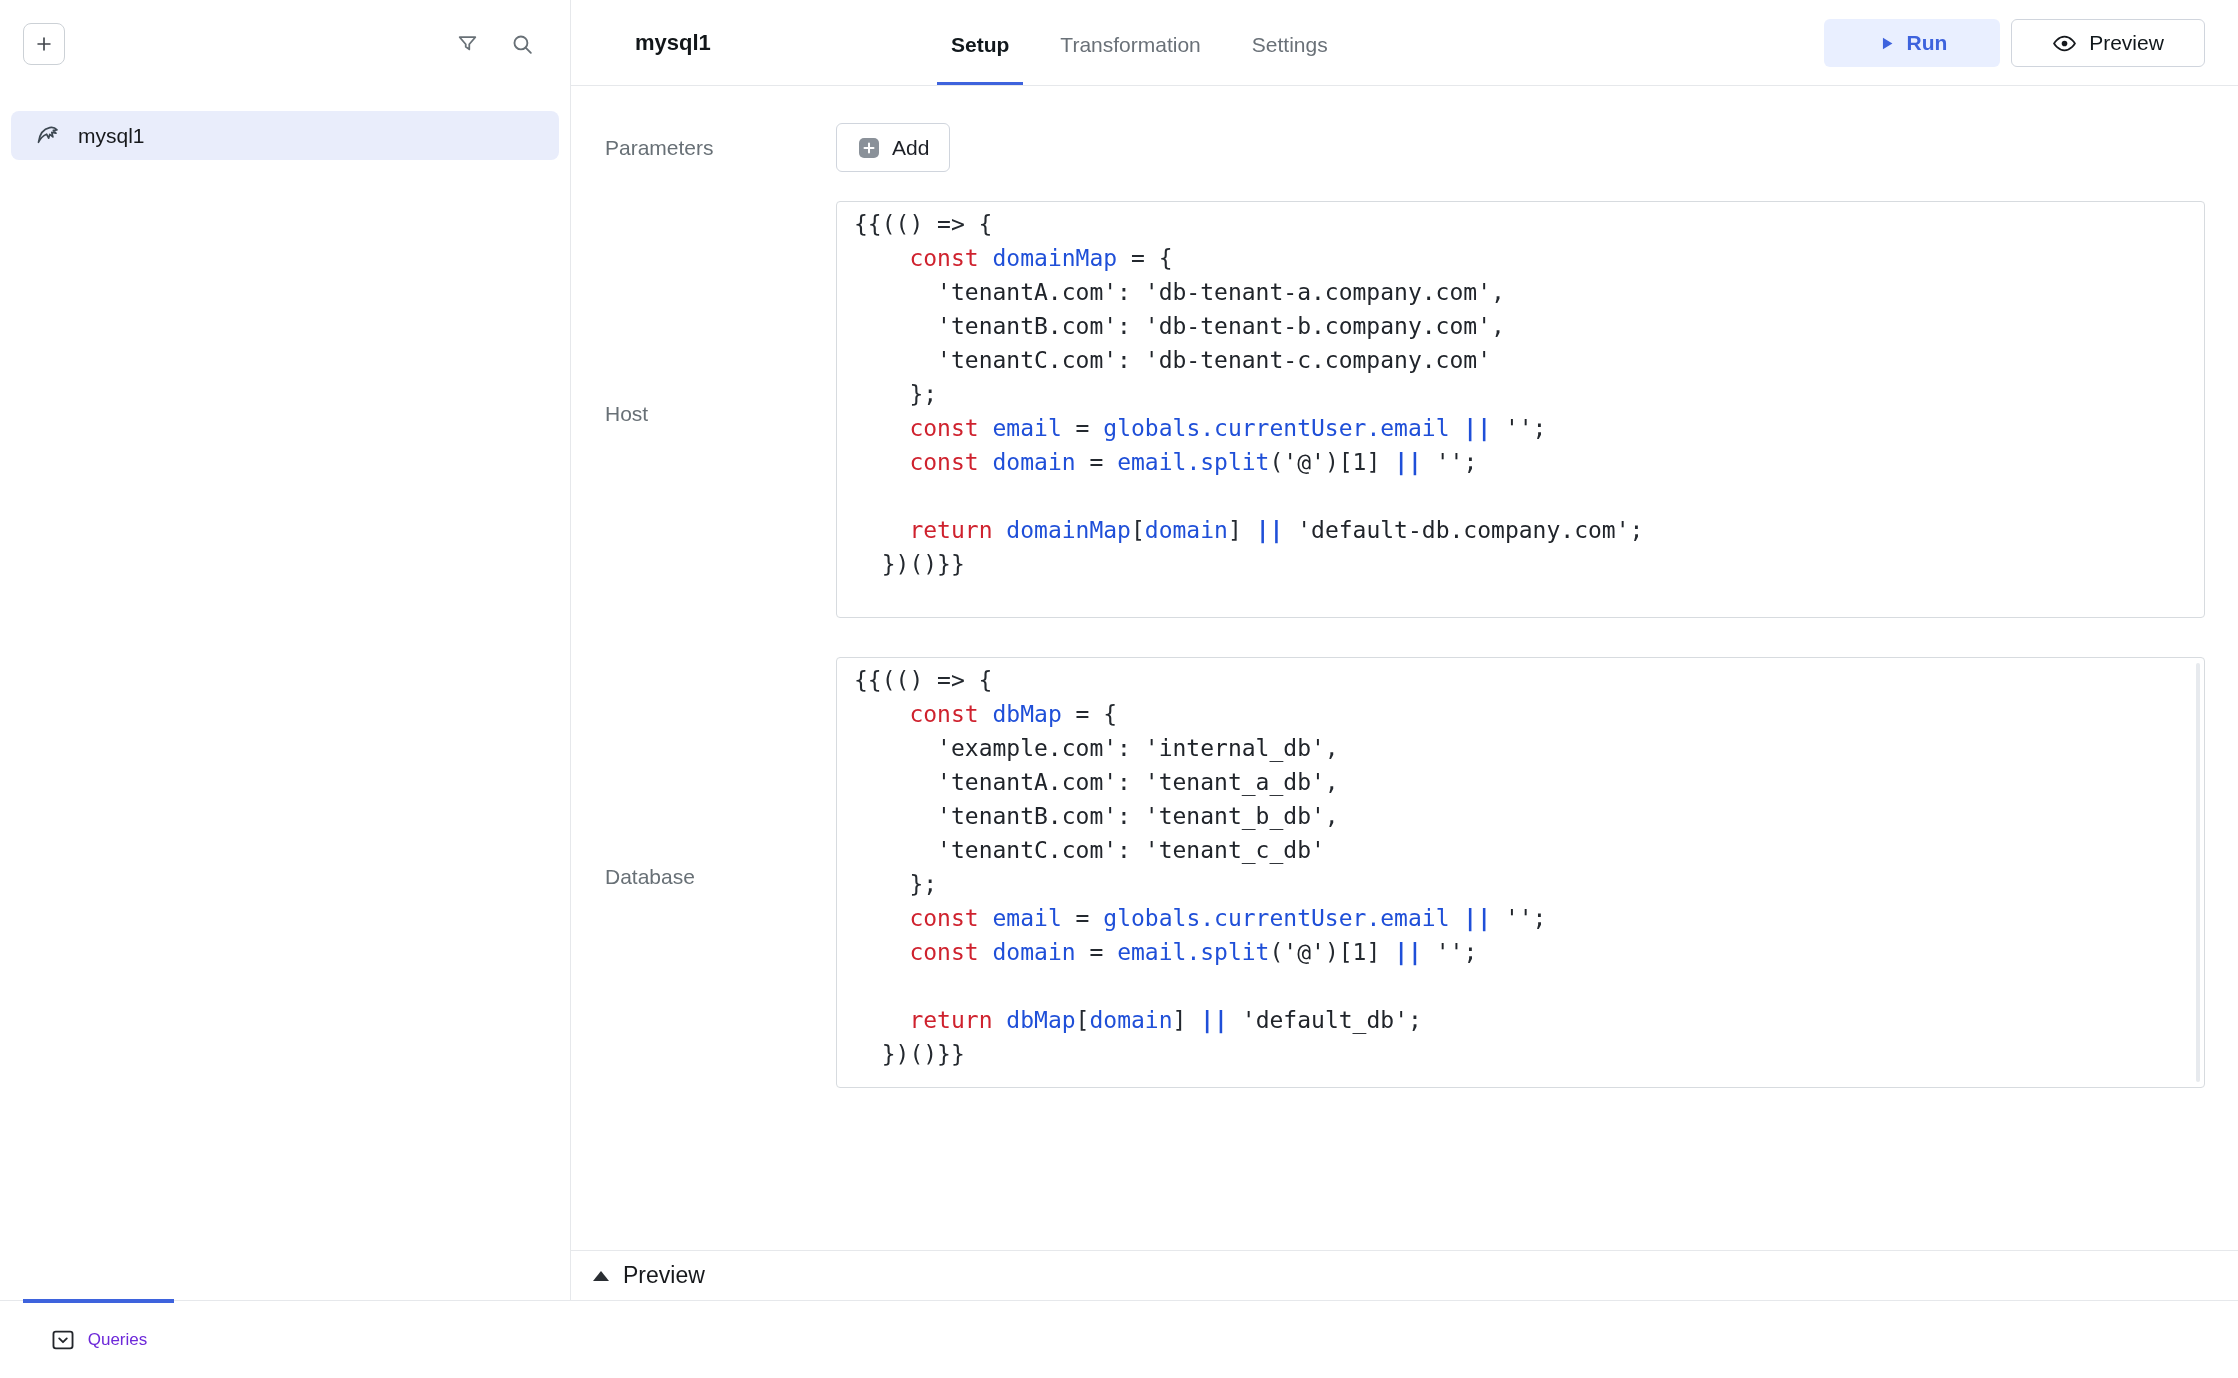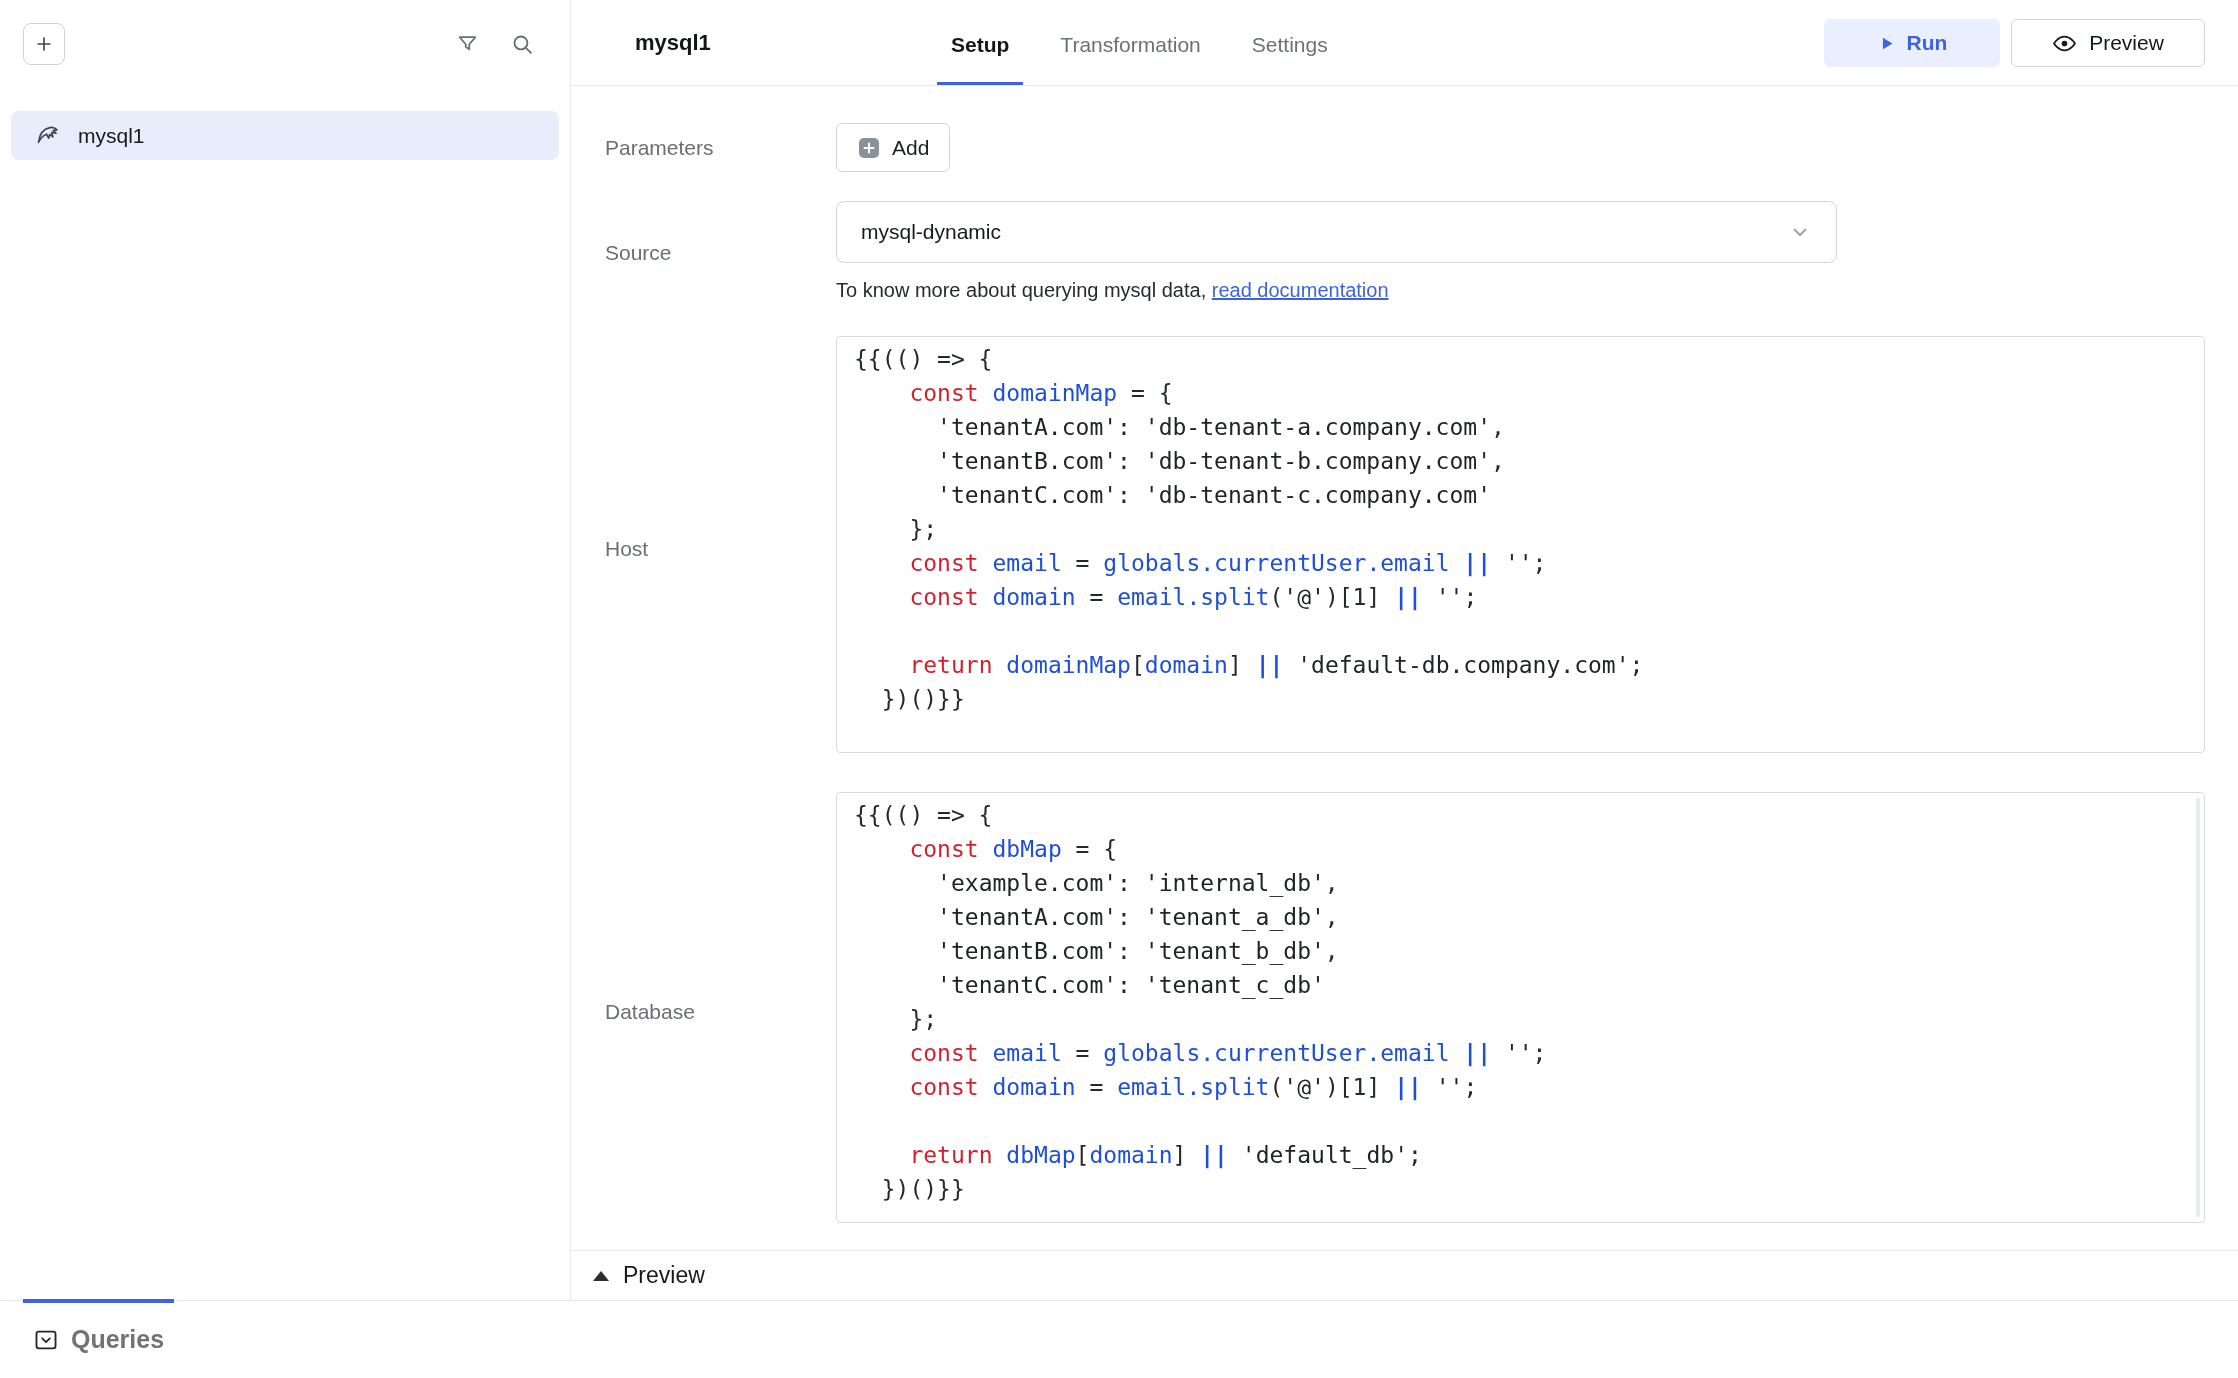--- a/index.html
+++ b/index.html
@@ -76,21 +76,21 @@
   .has-scrollbar::after{content:'';position:absolute;right:4px;top:5px;bottom:5px;width:4px;background:#e7eaee;border-radius:2px;}
 
   .preview-bar{height:50px;border-top:1px solid var(--border);display:flex;align-items:center;gap:14px;padding-left:22px;flex:none;cursor:pointer;}
   .tri-up{width:0;height:0;border-left:8px solid transparent;border-right:8px solid transparent;border-bottom:10px solid #2a2e33;}
   .preview-bar-label{font-size:23px;font-weight:500;color:#17191c;}
 
   
   .bottom-bar{height:78px;border-top:1px solid var(--border);display:flex;align-items:center;flex:none;background:#fff;}
   .queries-tab{position:relative;margin-left:23px;width:151px;height:100%;display:flex;align-items:center;justify-content:center;gap:12px;cursor:pointer;}
   .active-indicator{position:absolute;top:-2px;left:0;width:100%;height:4px;background:var(--accent);}
-  .queries-label{font-size:25px;font-weight:700;color:#737373;}
+  .queries-label{font-size:17px;font-weight:400;color:#6d28d9;}
   svg{display:block;}
 </style>
 </head>
 <body>
 
 <div class="app">
   <div class="main-row">
 
     <aside class="sidebar">
       <div class="sidebar-top">
@@ -176,36 +176,20 @@
                 <svg width="24" height="24" viewBox="0 0 24 24">
                     <rect x="2" y="2" width="20" height="20" rx="5" fill="#8a9199"></rect>
                     <path d="M12 7.5v9M7.5 12h9" stroke="#fff" stroke-width="2" stroke-linecap="round"></path>
                   </svg>
               </span>
               <span>Add</span>
             </button>
           </div>
         </div>
 
-        <div class="form-row row-source">
-          <div class="row-label">Source</div>
-          <div class="row-control">
-            <div class="select">
-              <span>mysql-dynamic</span>
-              <span>
-                <svg width="24" height="24" viewBox="0 0 24 24" fill="none" stroke="#9aa0a6" stroke-width="1.8" stroke-linecap="round" stroke-linejoin="round">
-                    <path d="M6.5 9.5 12 15 17.5 9.5"></path>
-                  </svg>
-              </span>
-            </div>
-            <div class="help-text">
-              <span>To know more about querying mysql data, </span><a class="doc-link">read documentation</a>
-            </div>
-          </div>
-        </div>
 
         <div class="form-row row-host">
           <div class="row-label">Host</div>
           <div class="row-control">
             <div class="code-editor code-host">
                 <div class="code-line"><span class="tok-pl">{{(() =&gt; {</span></div>
                 <div class="code-line"><span class="tok-pl">    </span><span class="tok-kw">const</span><span class="tok-pl"> </span><span class="tok-id">domainMap</span><span class="tok-pl"> = {</span></div>
                 <div class="code-line"><span class="tok-pl">      </span><span class="tok-str">'tenantA.com'</span><span class="tok-pl">: </span><span class="tok-str">'db-tenant-a.company.com'</span><span class="tok-pl">,</span></div>
                 <div class="code-line"><span class="tok-pl">      </span><span class="tok-str">'tenantB.com'</span><span class="tok-pl">: </span><span class="tok-str">'db-tenant-b.company.com'</span><span class="tok-pl">,</span></div>
                 <div class="code-line"><span class="tok-pl">      </span><span class="tok-str">'tenantC.com'</span><span class="tok-pl">: </span><span class="tok-str">'db-tenant-c.company.com'</span></div>

